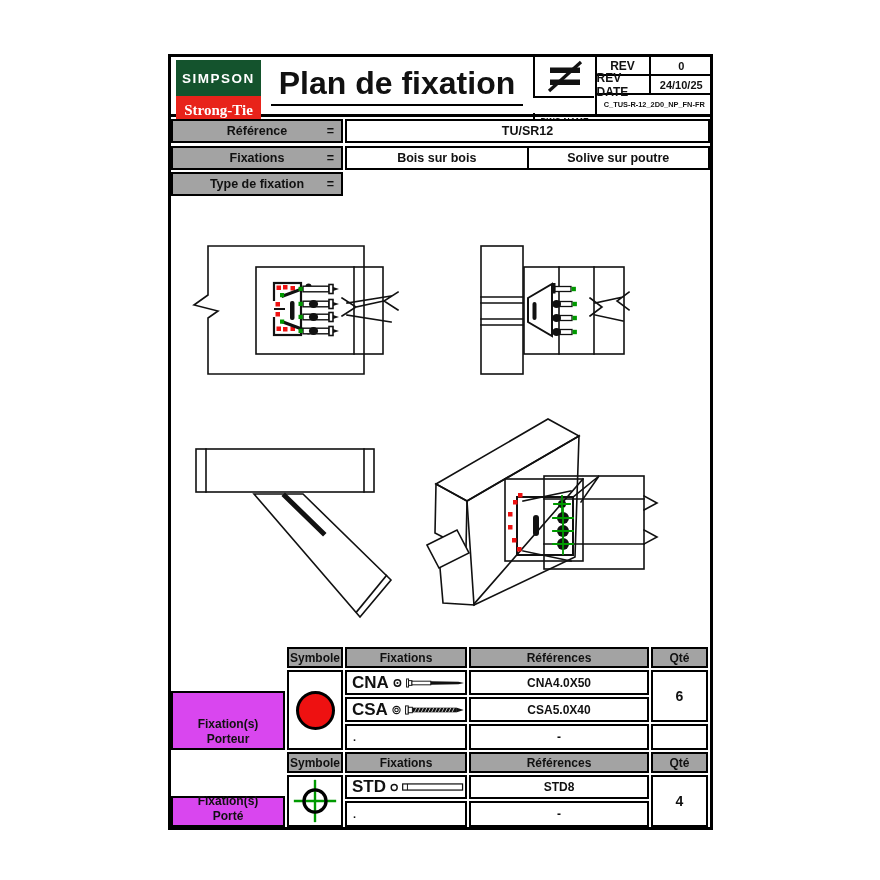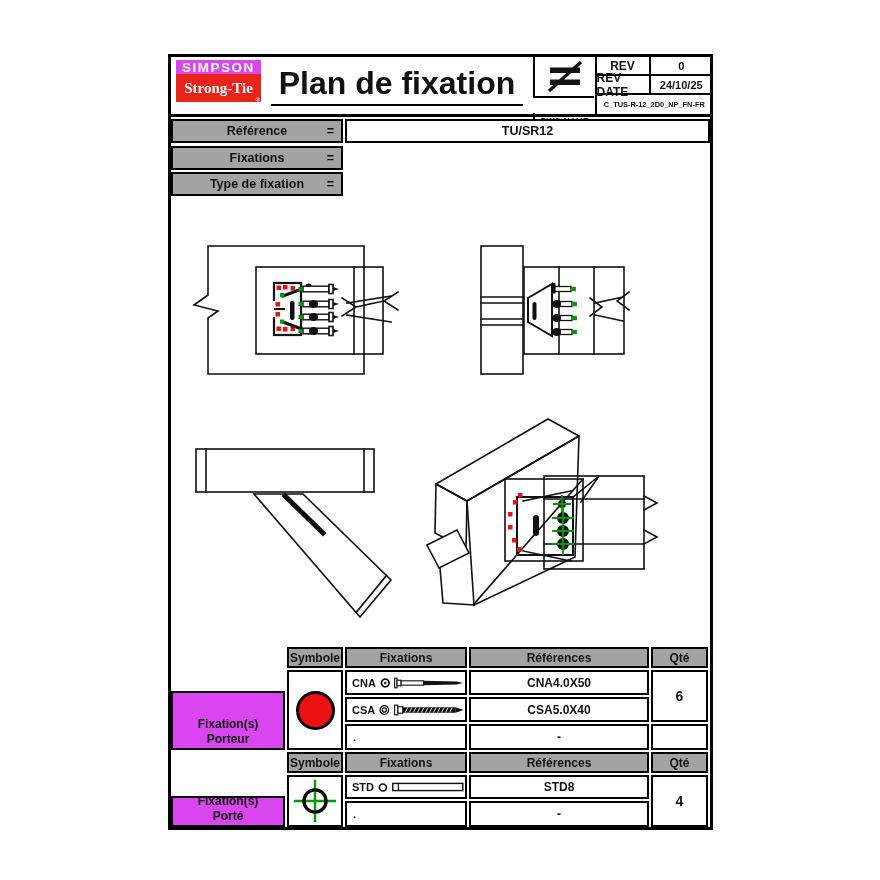--- a/index.html
+++ b/index.html
@@ -6,21 +6,21 @@
   body{
     width:880px;height:880px;background:#ffffff;position:relative;
     font-family:"Liberation Sans", sans-serif;color:#111;font-weight:700;
     -webkit-font-smoothing:antialiased;
   }
   .sheet{position:absolute;left:168px;top:54px;width:539px;height:770px;border:3px solid #000;background:#fff;}
 
   
   .titlebar{position:absolute;left:0;top:0;width:539px;height:60px;border-bottom:3px solid #000;box-sizing:border-box;}
   .logo{position:absolute;left:5px;top:3px;width:85px;height:54px;}
-  .logo-top{height:14px;background:#d946ef;color:#fff;font-size:13.5px;letter-spacing:1.5px;display:flex;align-items:center;justify-content:center;}
+  .logo-top{height:36px;background:#14532d;color:#fff;font-size:13.5px;letter-spacing:1.5px;display:flex;align-items:center;justify-content:center;}
   .logo-bot{height:28px;background:#e8231a;color:#fff;font-family:"Liberation Serif", serif;font-size:15px;display:flex;align-items:center;justify-content:center;position:relative;}
   .logo-reg{position:absolute;right:1px;bottom:-1px;font-size:6px;}
   .title-wrap{position:absolute;left:90px;top:0;width:272px;height:57px;display:flex;align-items:center;justify-content:center;}
   .title{font-size:32px;border-bottom:2.5px solid #000;padding:0 8px 2px 8px;white-space:nowrap;}
   .proj{position:absolute;left:362px;top:0;width:59px;height:38.5px;border-left:2.5px solid #000;border-bottom:2.5px solid #000;box-sizing:content-box;display:flex;align-items:center;justify-content:center;}
   .dwg-label{position:absolute;left:362px;top:56px;width:59px;height:16px;border-left:2.5px solid #000;display:flex;align-items:center;justify-content:center;font-size:8.5px;}
   .revgrid{position:absolute;left:423.5px;top:0;width:115.5px;height:57px;border-left:2.5px solid #000;}
   .revrow{display:flex;height:19px;border-bottom:2.5px solid #000;box-sizing:border-box;}
   .revrow:last-child{border-bottom:none;}
   .revlabel{width:52px;border-right:2.5px solid #000;font-size:12px;display:flex;align-items:center;justify-content:center;}
@@ -43,21 +43,21 @@
   .fixt{position:absolute;left:0;width:539px;display:flex;gap:2px;box-sizing:border-box;}
   #t1{top:590px;height:103px;}
   #t2{top:695px;height:75px;}
   .fsec{width:114px;background:#d946ef;border:2.5px solid #000;box-sizing:border-box;display:flex;flex-direction:column;align-items:center;justify-content:flex-end;font-size:12px;line-height:1.3;text-align:center;margin-top:44px;}
   .fcol{display:flex;flex-direction:column;gap:2px;}
   .w-sym{width:56px;}.w-fix{width:122px;}.w-ref{width:180px;}.w-qty{width:57px;}
   .fhead{height:21px;box-sizing:border-box;background:#a3a3a3;border:2.5px solid #000;display:flex;align-items:center;justify-content:center;font-size:12px;}
   .fbox{border:2.5px solid #000;box-sizing:border-box;background:#fff;display:flex;align-items:center;}
   .r25{height:25px;}.r26{height:26px;}.r24{height:24px;}.r52{height:52px;}
   .grow{flex:1;}
-  .fix-cell{padding-left:5px;gap:4px;font-size:11px;}
+  .fix-cell{padding-left:5px;gap:4px;font-size:17px;}
   .ref-cell{justify-content:center;font-size:12px;}
   .qty-cell{justify-content:center;font-size:14px;}
   .sym-cell{justify-content:center;}
   .dot-cell{padding-left:6px;font-size:11px;}
   .red-circle{width:33px;height:33px;border:3px solid #000;border-radius:50%;background:#ee1111;}
 </style>
 </head>
 <body>
 
 <div class="sheet">
@@ -103,20 +103,24 @@
         <span class="ieq">=</span>
       </div>
       <div class="ival">
         <div class="ivcell">TU/SR12</div>
       </div>
     </div>
     <div class="irow">
       <div class="ilabel">
         <span>Fixations</span>
         <span class="ieq">=</span>
+      </div>
+      <div class="ival">
+        <div class="ivcell">Bois sur bois</div>
+        <div class="ivcell">Solive sur poutre</div>
       </div>
     </div>
     <div class="irow">
       <div class="ilabel">
         <span>Type de fixation</span>
         <span class="ieq">=</span>
       </div>
     </div>
   </div>
 

